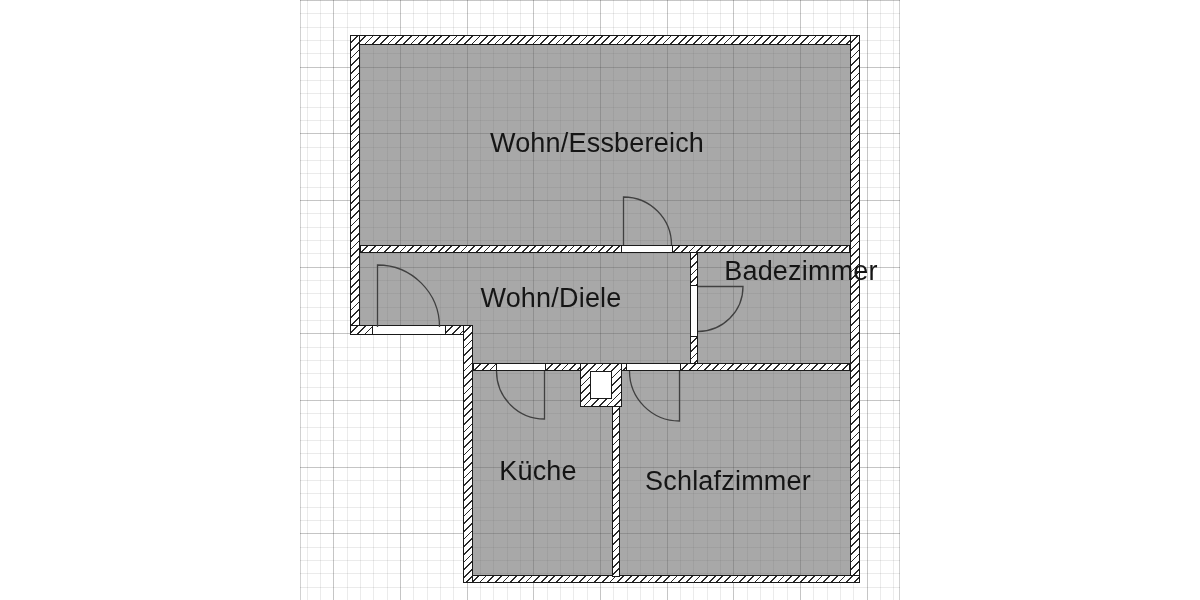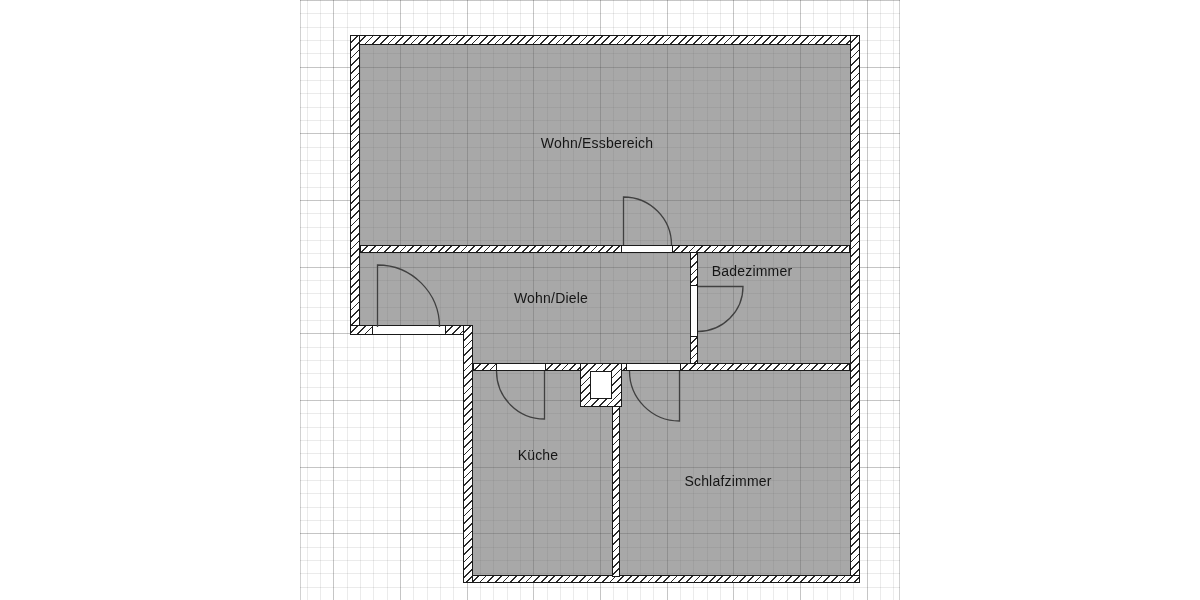--- a/index.html
+++ b/index.html
@@ -78,26 +78,26 @@
   .shaft-inner{
     position:absolute;left:9px;top:7px;width:22px;height:28px;
     background:#ffffff;border:1px solid #1a1a1a;box-sizing:border-box;
   }
   
   .doors-svg{position:absolute;left:0;top:0;width:1200px;height:600px;z-index:6;}
   .doors-svg path{fill:none;stroke:#404040;stroke-width:1.3px;}
   
   .room-label{
     position:absolute;z-index:7;transform:translate(-50%,-50%);
-    font-size:14px;color:#151515;white-space:nowrap;letter-spacing:0.2px;text-align:right;
+    font-size:27px;color:#151515;white-space:nowrap;letter-spacing:0.2px;text-align:right;
   }
   .lbl-wohn  {left:597px;top:143px;}
   .lbl-flur  {left:551px;top:298px;}
-  .lbl-bad   {left:752px;top:271px;}
-  .lbl-kueche{left:538px;top:455px;}
+  .lbl-bad   {left:801px;top:271px;}
+  .lbl-kueche{left:538px;top:471px;}
   .lbl-schlaf{left:728px;top:481px;}
 </style>
 </head>
 <body>
 
 <div id="canvas">
 
   <div class="grid-strip"></div>
 
   <div class="room room-wohn"></div>

